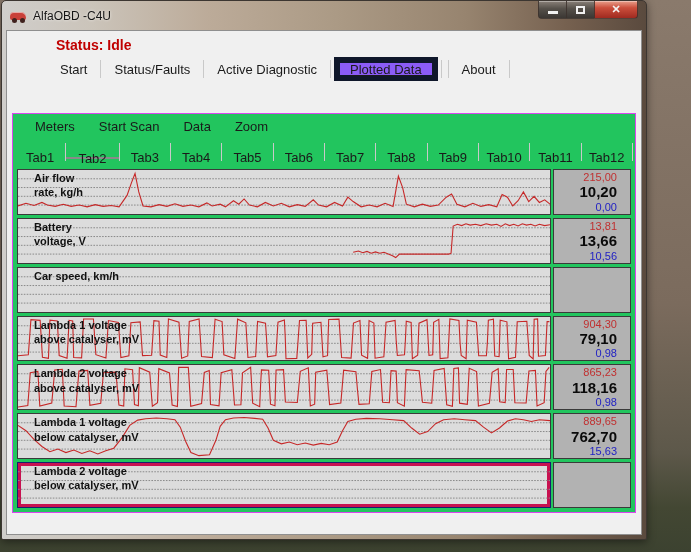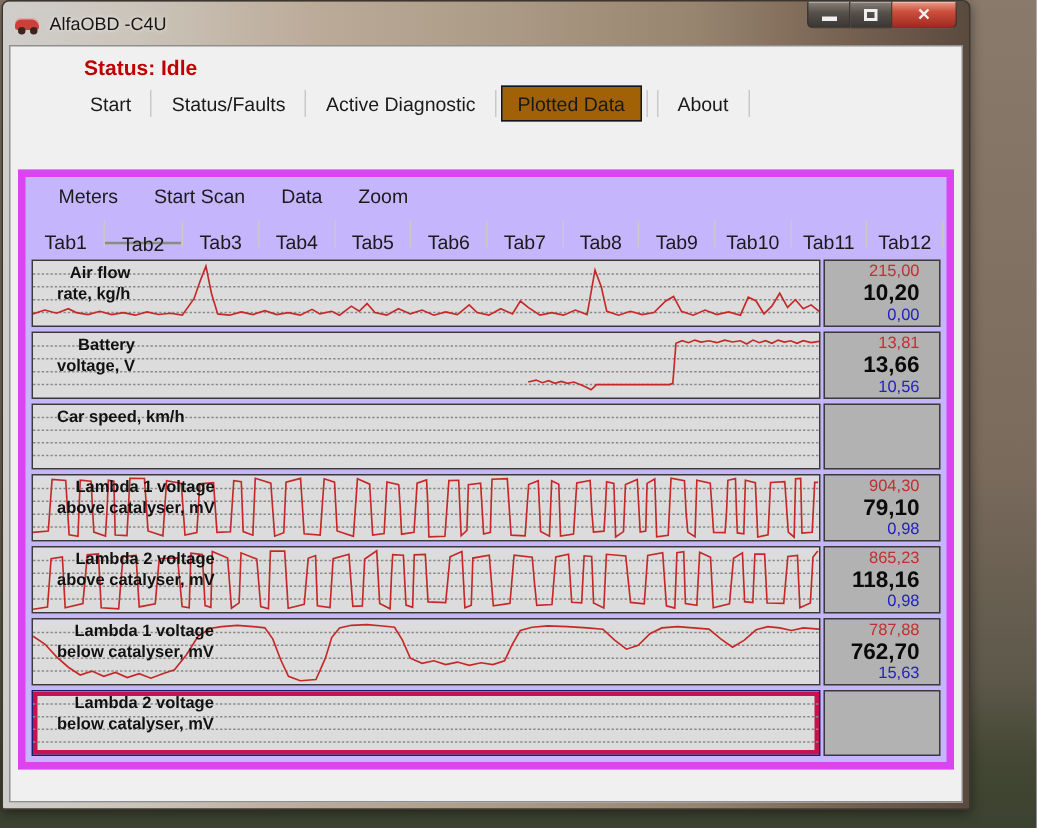--- a/index.html
+++ b/index.html
@@ -27,24 +27,24 @@
   .win-btn.close{ width:44px; border-radius:0 0 4px 0; background:linear-gradient(180deg,#e9a08c 0%,#cb4f3c 40%,#a02a20 100%); font-weight:bold; font-size:11px; }
   .max-glyph{ width:9px; height:8px; border:2px solid #f0f0f0; background:transparent; display:inline-block; }
   .min-glyph{ width:10px; height:3px; background:#f0f0f0; display:inline-block; margin-top:6px; }
 
   .window-content{ position:absolute; left:4px; right:4px; top:29px; bottom:4px; background:#f0f0f0; border:1px solid #8f8f8f;padding-left:41px; }
 
   .status-line{ height:25px; display:flex; align-items:center; padding:2px 8px 0; font-size:14px; font-weight:bold; color:var(--status-red,#c00000); }
 
   .menubar{ height:26px; display:flex; align-items:stretch; padding-left:2px; font-size:13px; color:#1a1a1a; }
   .menu-item{ display:flex; align-items:center; padding:0 10px; margin:1px 0; cursor:default; }
-  .menu-item.selected{ border:1px solid #0f172a; background:#a16207; }
+  .menu-item.selected{ border:6px solid #0f172a; background:#8b5cf6;text-decoration:underline; }
   .menu-sep{ width:1px; background:#c9c9c9; margin:4px 3px; }
 
-  .panel{ position:absolute; left:5px; right:5px; top:82px; bottom:21px; border:5px solid #d946ef; background:#c4b5fd;text-align:right; }
+  .panel{ position:absolute; left:5px; right:5px; top:82px; bottom:21px; border:1px solid #d946ef; background:#22c55e; }
   .submenu{ height:25px; display:flex; align-items:center; padding-left:10px; font-size:13px; color:#1a1a1a; }
   .submenu-item{ padding:2px 12px; cursor:default; }
 
   .tabbar{ height:26px; display:flex; align-items:stretch; padding:0 2px; font-size:13px; color:#1a1a1a; }
   .tab{ flex:1; display:flex; align-items:center; justify-content:center; margin:18px 0; cursor:default; }
   .tab.selected{ border:1px solid #8a8a8a; background:#fbfbfb; }
   .tab-sep{ width:1px; background:#c9c9c9; margin:4px 0; }
 
   .plot-grid{ position:absolute; left:4px; right:4px; top:55px; bottom:4px; display:grid; grid-template-columns:1fr 78px; grid-auto-rows:1fr; column-gap:2px; row-gap:3px; }
   .plot-cell{ position:relative; background:#dcdcdc; border:1px solid #3a3a3a; overflow:hidden; cursor:default; }
@@ -221,21 +221,21 @@
                 <line x1="0" x2="100" y1="40" y2="40" stroke="#8a8a8a" stroke-dasharray="1.6 1.3" stroke-width="1" vector-effect="non-scaling-stroke"></line>
                 <line x1="0" x2="100" y1="60" y2="60" stroke="#8a8a8a" stroke-dasharray="1.6 1.3" stroke-width="1" vector-effect="non-scaling-stroke"></line>
                 <line x1="0" x2="100" y1="80" y2="80" stroke="#8a8a8a" stroke-dasharray="1.6 1.3" stroke-width="1" vector-effect="non-scaling-stroke"></line>
                 <polyline points="0,26 1.5,38 3,58 4.5,74 6,86 7.5,80 9,88 10.5,82 12,90 13.5,84 15,91 16.5,84 18,78 19.5,55 21,26 22.5,14 24,11 26,9 28,11 29.5,13 30.5,30 31.5,62 32.5,88 34,95 36,93 37.2,60 38,28 39,13 40.5,9 42.5,8 44.5,10 46,12 47,32 48,60 49.5,68 51,64 52.5,70 54,66 55.5,71 57,67 58.5,70 60,64 61,38 62,17 63.5,12 65.5,10 68,11 70.5,13 72.5,15 74,32 75.5,46 77,40 78.5,22 80,13 82,11 84,13 86,15 87.5,30 89,43 90.5,32 92,16 93.5,11 95,13 96.5,17 98,13 100,15" fill="none" stroke="#c62828" stroke-width="1.1" vector-effect="non-scaling-stroke"></polyline>
               </svg>
               <div class="plot-label">
                 <div>Lambda 1 voltage</div>
                 <div>below catalyser, mV</div>
               </div>
             </div><div class="value-cell">
-              <div class="val-max">787,88</div>
+              <div class="val-max">889,65</div>
               <div class="val-cur">762,70</div>
               <div class="val-min">15,63</div>
             </div></div>
           <div class="row-selected" style="display: contents;"><div class="plot-cell">
               <svg viewBox="0 0 100 100" preserveAspectRatio="none">
                 <line x1="0" x2="100" y1="20" y2="20" stroke="#8a8a8a" stroke-dasharray="1.6 1.3" stroke-width="1" vector-effect="non-scaling-stroke"></line>
                 <line x1="0" x2="100" y1="40" y2="40" stroke="#8a8a8a" stroke-dasharray="1.6 1.3" stroke-width="1" vector-effect="non-scaling-stroke"></line>
                 <line x1="0" x2="100" y1="60" y2="60" stroke="#8a8a8a" stroke-dasharray="1.6 1.3" stroke-width="1" vector-effect="non-scaling-stroke"></line>
                 <line x1="0" x2="100" y1="80" y2="80" stroke="#8a8a8a" stroke-dasharray="1.6 1.3" stroke-width="1" vector-effect="non-scaling-stroke"></line>
               </svg>

